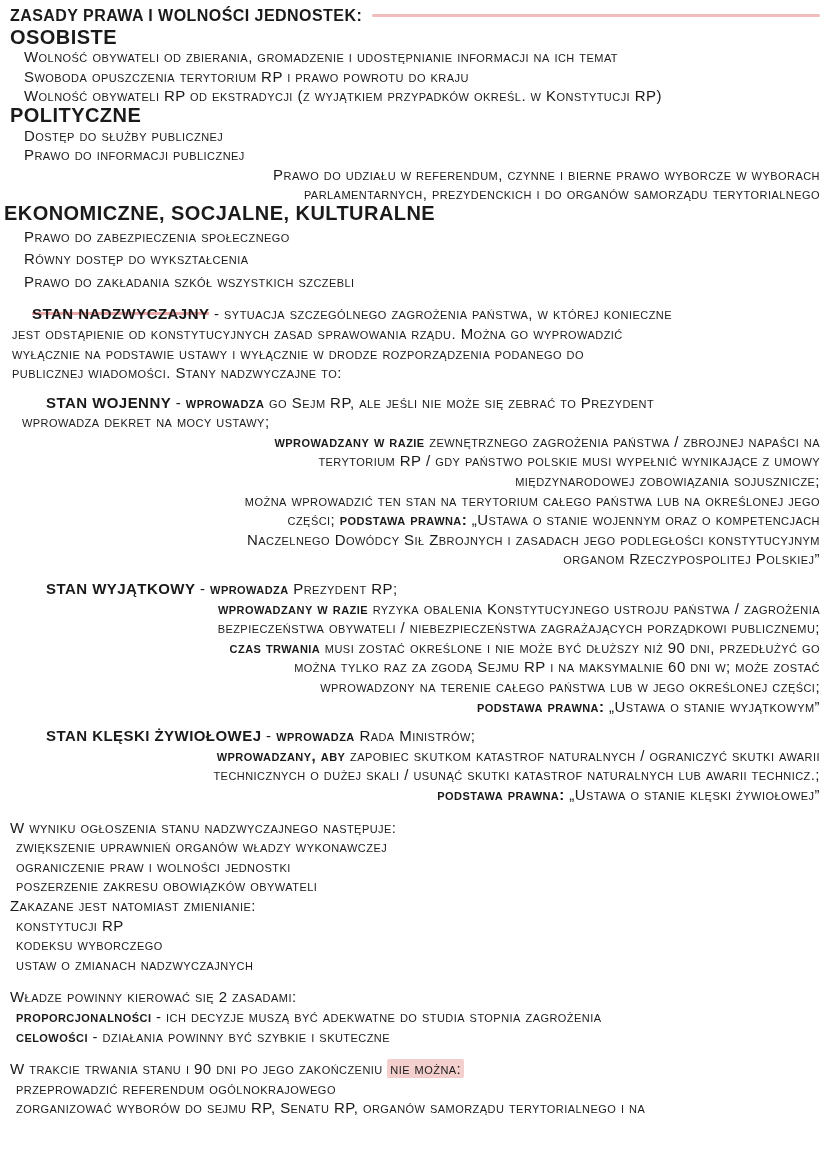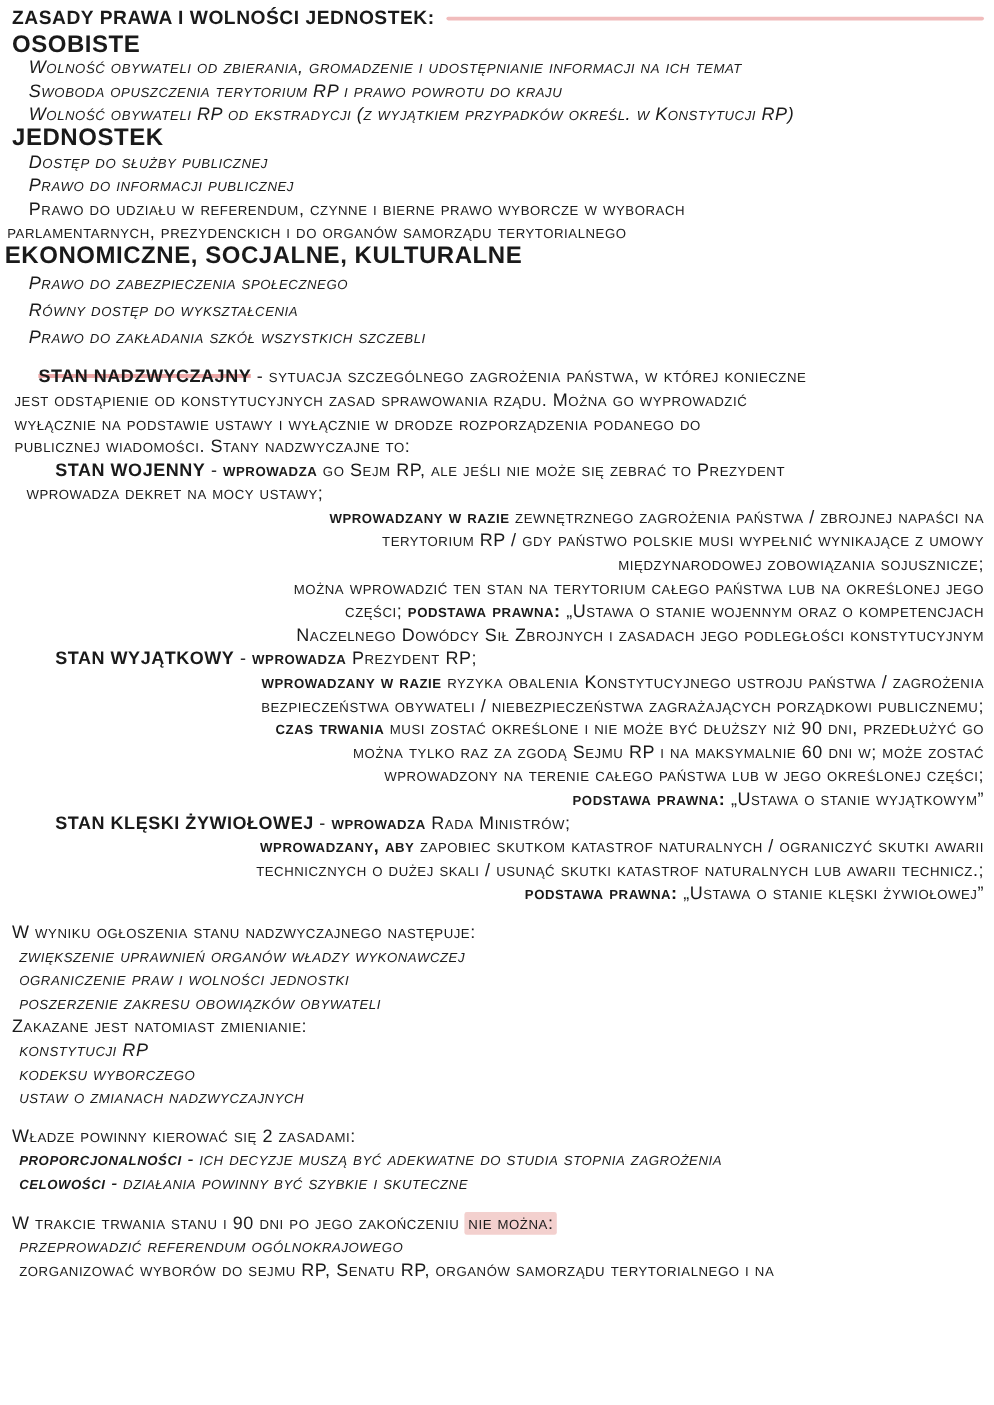--- a/index.html
+++ b/index.html
@@ -18,29 +18,29 @@
   .page{ padding:6px 8px 0 2px; }
   .block{ }
   .b{ font-weight:700; }
   .title{
     font-weight:700; font-size:16px; margin-left:8px; margin-bottom:2px;
     display:flex; align-items:center;
   }
   .rule{ flex:1; height:3px; background:var(--accent); margin-left:10px; border-radius:2px; }
   .section{ font-weight:700; font-size:20px; margin-left:8px; }
   .section2{ margin-left:2px; }
-  .item{ margin-left:22px;font-style:italic; }
+  .item{ margin-left:22px; }
   .item.sp{ margin-top:3px; }
-  .item-hang{ margin-left:4px; text-indent:18px; }
+  .item-hang{ margin-left:4px; text-indent:18px;text-align:right; }
   .para{ margin-left:10px; text-indent:20px; margin-top:13px; }
-  .stan-lead{ margin-left:20px; text-indent:24px; }
+  .stan-lead{ margin-left:20px; text-indent:24px; margin-top:10px; }
   .stan-body{ margin-left:20px;text-align:right; }
   .list0{ margin-left:8px; }
   .list0.mt{ margin-top:13px; }
-  .list1{ margin-left:14px;font-style:italic; }
+  .list1{ margin-left:14px; }
   .list1-hang{ margin-left:2px; text-indent:12px; }
   .mark-strike{
     background-image:linear-gradient(to bottom, transparent 40%, var(--strike) 40%, var(--strike) 60%, transparent 60%);
   }
   .mark-hl{
     background:var(--hl); padding:1px 3px; border-radius:2px;
     -webkit-box-decoration-break:clone; box-decoration-break:clone;
   }
 </style>
 </head>
@@ -49,32 +49,32 @@
 <div class="page">
   <div>
       <div class="block title">
         <span class="b">ZASADY PRAWA I WOLNOŚCI JEDNOSTEK:</span>
         <span class="rule"></span>
       </div>
       <div class="block section"><span class="b">OSOBISTE</span></div>
       <div class="block item"><span>Wolność obywateli od zbierania, gromadzenie i udostępnianie informacji na ich temat</span></div>
       <div class="block item"><span>Swoboda opuszczenia terytorium RP i prawo powrotu do kraju</span></div>
       <div class="block item"><span>Wolność obywateli RP od ekstradycji (z wyjątkiem przypadków określ. w Konstytucji RP)</span></div>
-      <div class="block section"><span class="b">JEDNOSTEK</span></div>
+      <div class="block section"><span class="b">POLITYCZNE</span></div>
       <div class="block item"><span>Dostęp do służby publicznej</span></div>
       <div class="block item"><span>Prawo do informacji publicznej</span></div>
       <div class="block item-hang"><span>Prawo do udziału w referendum, czynne i bierne prawo wyborcze w wyborach</span><br><span>parlamentarnych, prezydenckich i do organów samorządu terytorialnego</span></div>
       <div class="block section section2"><span class="b">EKONOMICZNE, SOCJALNE, KULTURALNE</span></div>
       <div class="block item sp"><span>Prawo do zabezpieczenia społecznego</span></div>
       <div class="block item sp"><span>Równy dostęp do wykształcenia</span></div>
       <div class="block item sp"><span>Prawo do zakładania szkół wszystkich szczebli</span></div>
       <div class="block para"><span class="b mark-strike">STAN NADZWYCZAJNY</span><span> - sytuacja szczególnego zagrożenia państwa, w której konieczne</span><br><span>jest odstąpienie od konstytucyjnych zasad sprawowania rządu. Można go wyprowadzić</span><br><span>wyłącznie na podstawie ustawy i wyłącznie w drodze rozporządzenia podanego do</span><br><span>publicznej wiadomości. Stany nadzwyczajne to:</span></div>
       <div class="block stan-lead"><span class="b">STAN WOJENNY</span><span> -  </span><span class="b">wprowadza</span><span> go Sejm RP, ale jeśli nie może się zebrać to Prezydent</span><br><span>wprowadza dekret na mocy ustawy;</span></div>
       <div class="block stan-body"><span class="b">wprowadzany w razie</span><span> zewnętrznego zagrożenia państwa / zbrojnej napaści na</span><br><span>terytorium RP / gdy państwo polskie musi wypełnić wynikające z umowy</span><br><span>międzynarodowej zobowiązania sojusznicze;</span></div>
-      <div class="block stan-body"><span>można wprowadzić ten stan na terytorium całego państwa lub na określonej jego</span><br><span>części; </span><span class="b">podstawa prawna:</span><span> „Ustawa o stanie wojennym oraz o kompetencjach</span><br><span>Naczelnego Dowódcy Sił Zbrojnych i zasadach jego podległości konstytucyjnym</span><br></div>
+      <div class="block stan-body"><span>można wprowadzić ten stan na terytorium całego państwa lub na określonej jego</span><br><span>części; </span><span class="b">podstawa prawna:</span><span> „Ustawa o stanie wojennym oraz o kompetencjach</span><br><span>Naczelnego Dowódcy Sił Zbrojnych i zasadach jego podległości konstytucyjnym</span><br><span>organom Rzeczypospolitej Polskiej”</span></div>
       <div class="block stan-lead"><span class="b">STAN WYJĄTKOWY</span><span> - </span><span class="b">wprowadza</span><span> Prezydent RP;</span></div>
       <div class="block stan-body"><span class="b">wprowadzany w razie</span><span> ryzyka obalenia Konstytucyjnego ustroju państwa / zagrożenia</span><br><span>bezpieczeństwa obywateli / niebezpieczeństwa zagrażających porządkowi publicznemu;</span></div>
       <div class="block stan-body"><span class="b">czas trwania</span><span> musi zostać określone i nie może być dłuższy niż 90 dni, przedłużyć go</span><br><span>można tylko raz za zgodą Sejmu RP i na maksymalnie 60 dni w; może zostać</span><br><span>wprowadzony na terenie całego państwa lub w jego określonej części;</span></div>
       <div class="block stan-body"><span class="b">podstawa prawna:</span><span> „Ustawa o stanie wyjątkowym”</span></div>
       <div class="block stan-lead"><span class="b">STAN KLĘSKI ŻYWIOŁOWEJ</span><span> - </span><span class="b">wprowadza</span><span> Rada Ministrów;</span></div>
       <div class="block stan-body"><span class="b">wprowadzany, aby</span><span> zapobiec skutkom katastrof naturalnych / ograniczyć skutki awarii</span><br><span>technicznych o dużej skali / usunąć skutki katastrof naturalnych lub awarii technicz.;</span></div>
       <div class="block stan-body"><span class="b">podstawa prawna:</span><span> „Ustawa o stanie klęski żywiołowej”</span></div>
       <div class="block list0 mt"><span>W wyniku ogłoszenia stanu nadzwyczajnego następuje:</span></div>
       <div class="block list1"><span>zwiększenie uprawnień organów władzy wykonawczej</span></div>
       <div class="block list1"><span>ograniczenie praw i wolności jednostki</span></div>

